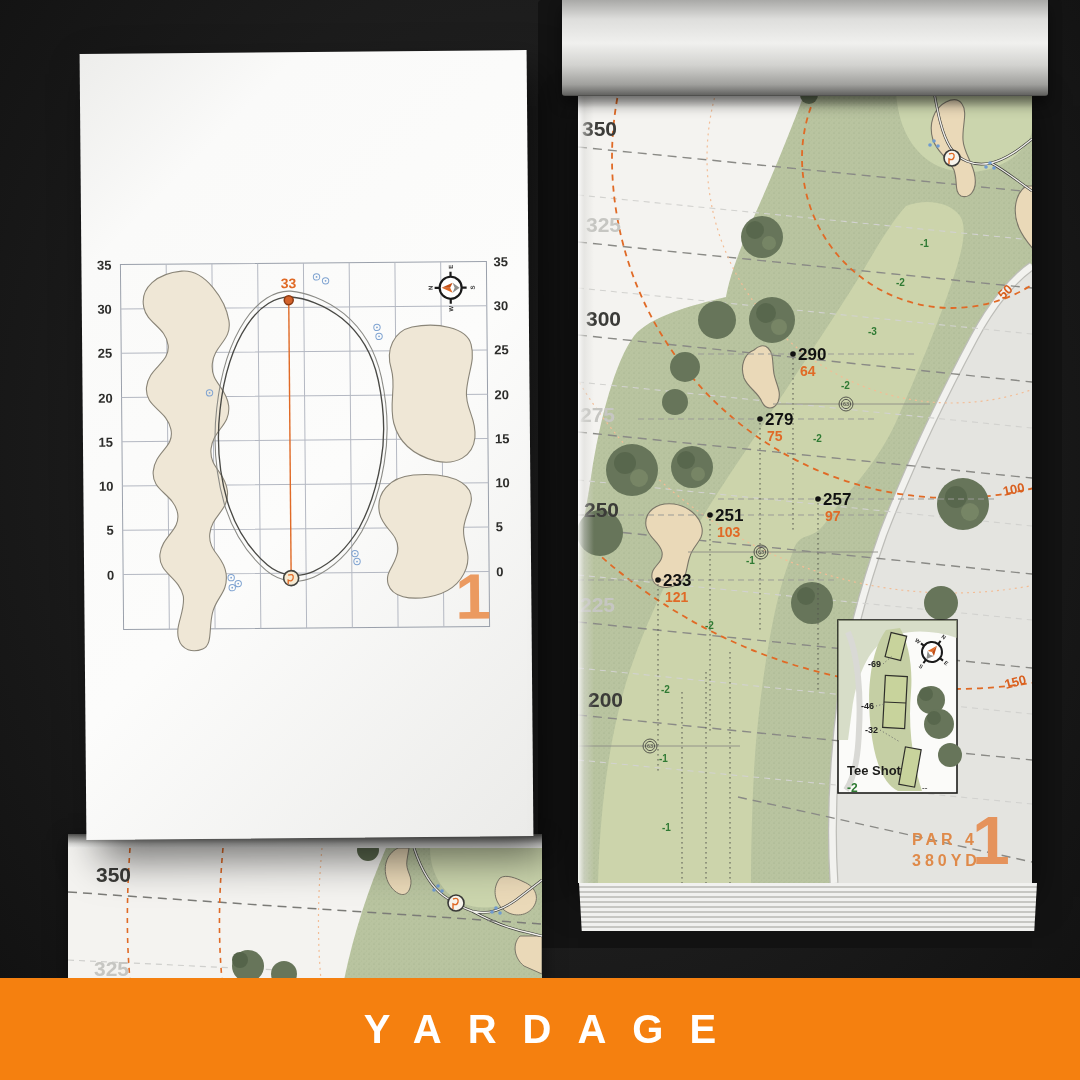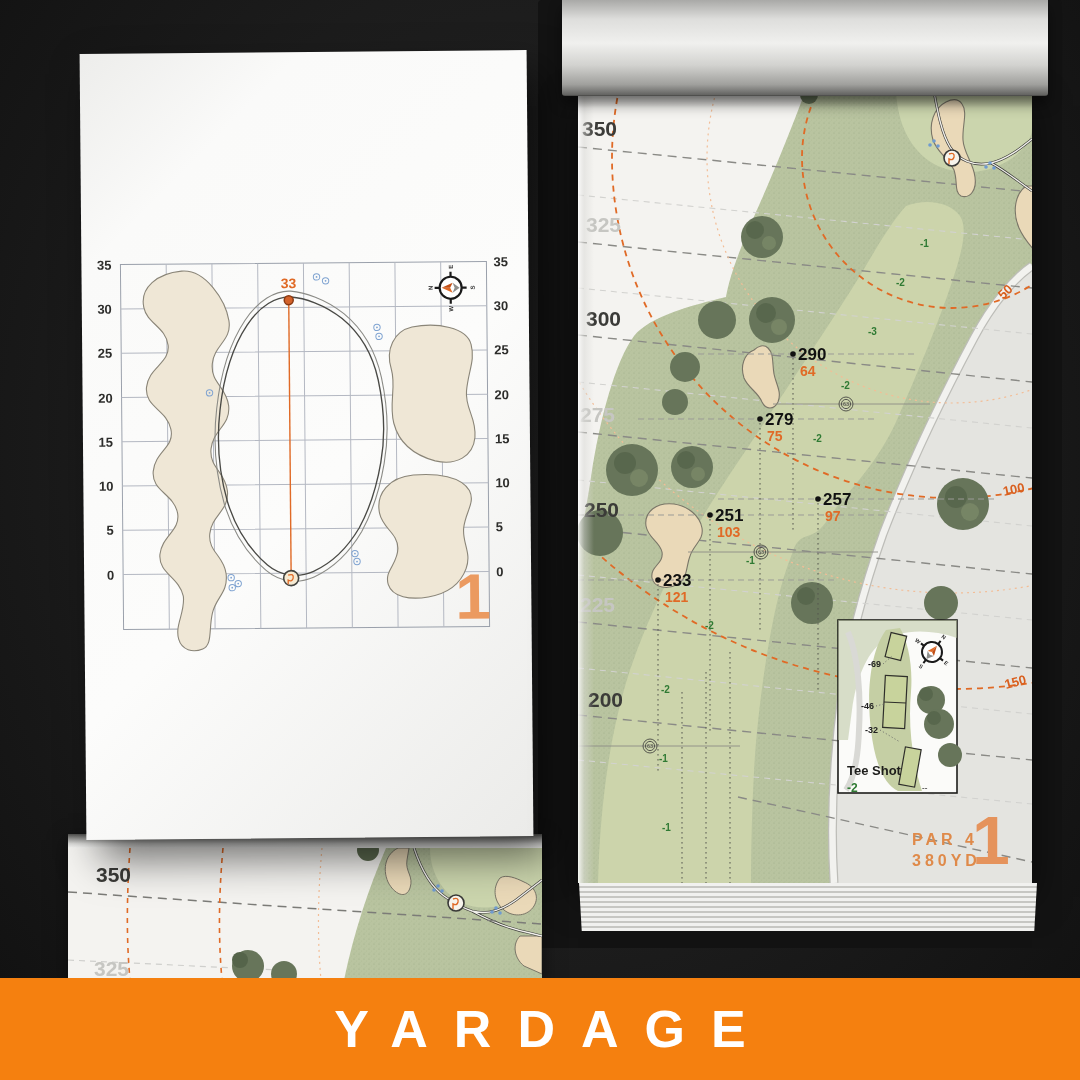--- a/index.html
+++ b/index.html
@@ -24,21 +24,21 @@
      box-shadow:0 14px 34px rgba(0,0,0,.55);}
   .roll{left:562px;top:0;width:486px;height:96px;border-radius:0 0 3px 3px;
      background:linear-gradient(180deg,#a9a9a7 0%,#dededc 20%,#f0f0ee 45%,#d2d2cf 68%,#a0a09d 88%,#626260 99%,#3a3a38 100%);
      box-shadow:0 8px 14px rgba(0,0,0,.45);}
   .stack{left:579px;top:883px;width:458px;height:48px;
      background:repeating-linear-gradient(180deg,#f1f1ef 0px,#f1f1ef 3px,#c7c7c3 3px,#c7c7c3 5px);
      clip-path:polygon(0 0,100% 0,99.4% 100%,0.6% 100%);
      box-shadow:0 6px 12px rgba(0,0,0,.5);}
   
   .banner{left:0;top:978px;width:1080px;height:102px;display:flex;align-items:center;justify-content:center;z-index:50;}
-  .banner span{color:#ffffff;font-weight:bold;font-size:52px;letter-spacing:26px;padding-left:26px;}
+  .banner span{color:#ffffff;font-weight:bold;font-size:40px;letter-spacing:26px;padding-left:26px;}
   svg{display:block;}
   text{font-family:"Liberation Sans", sans-serif;}
 </style>
 </head>
 <body>
 
 <div class="abs cover"></div>
 
 <div class="abs back-page">
   <div class="back-roll"></div>

